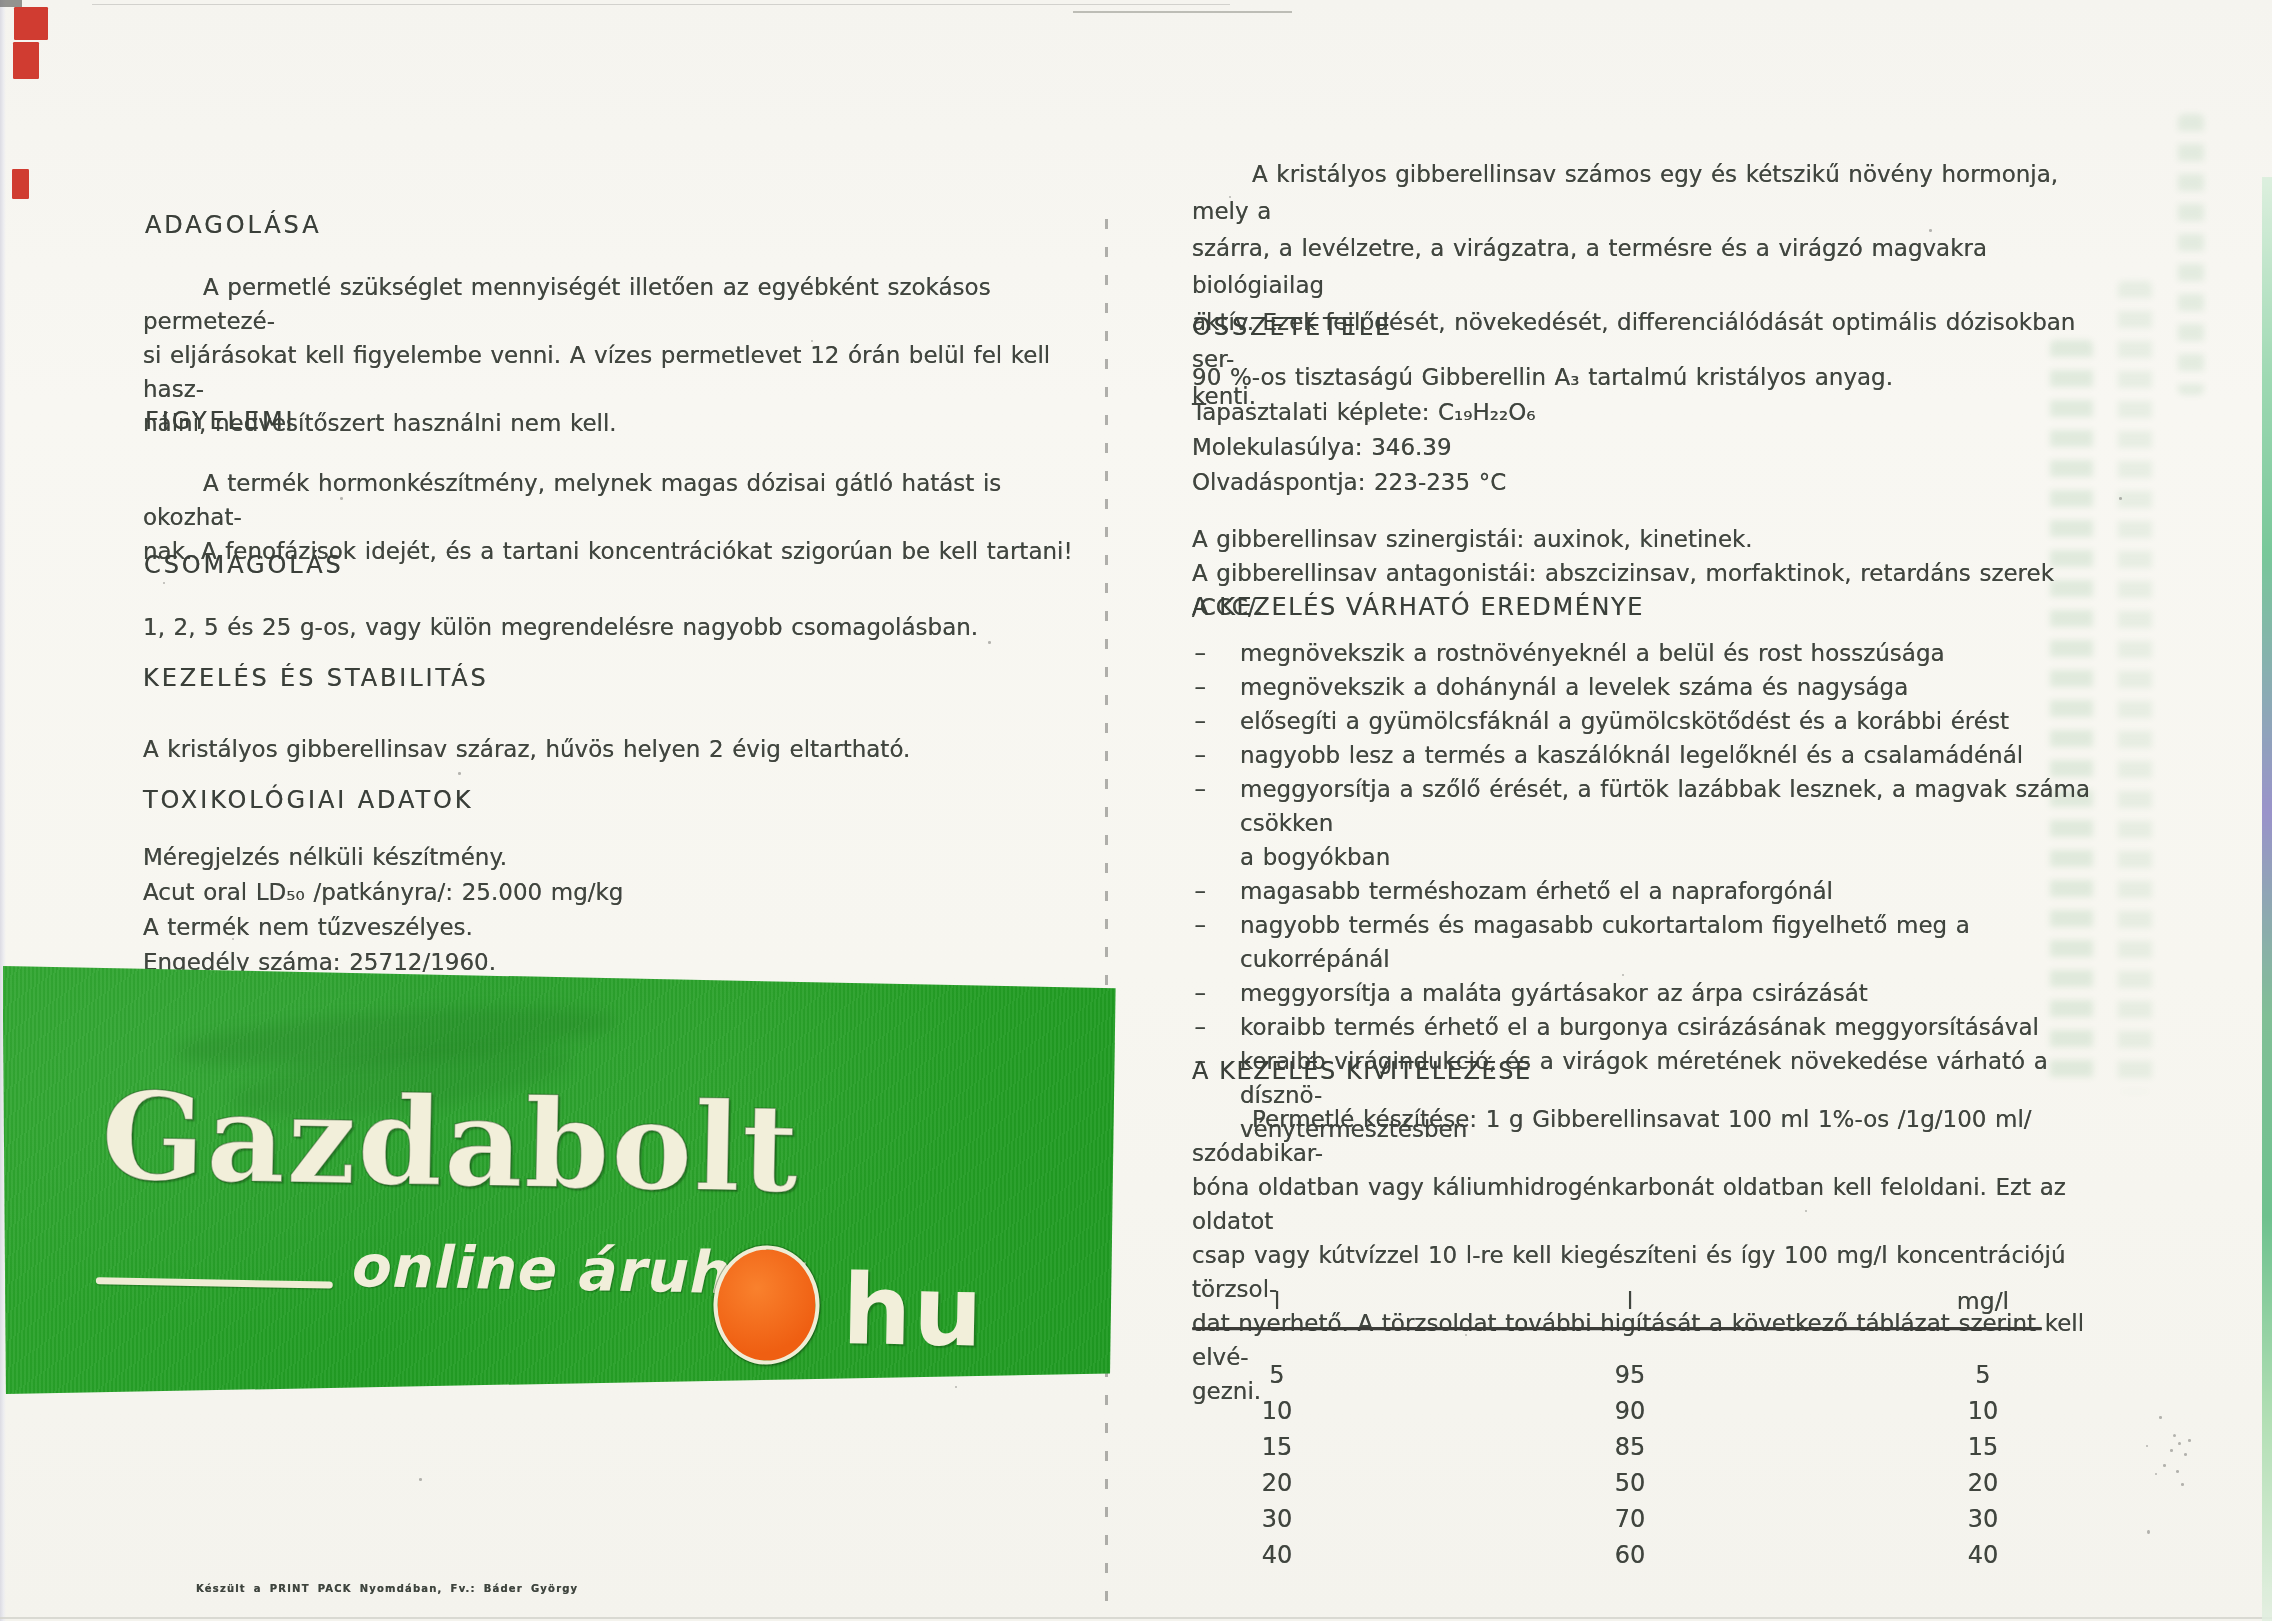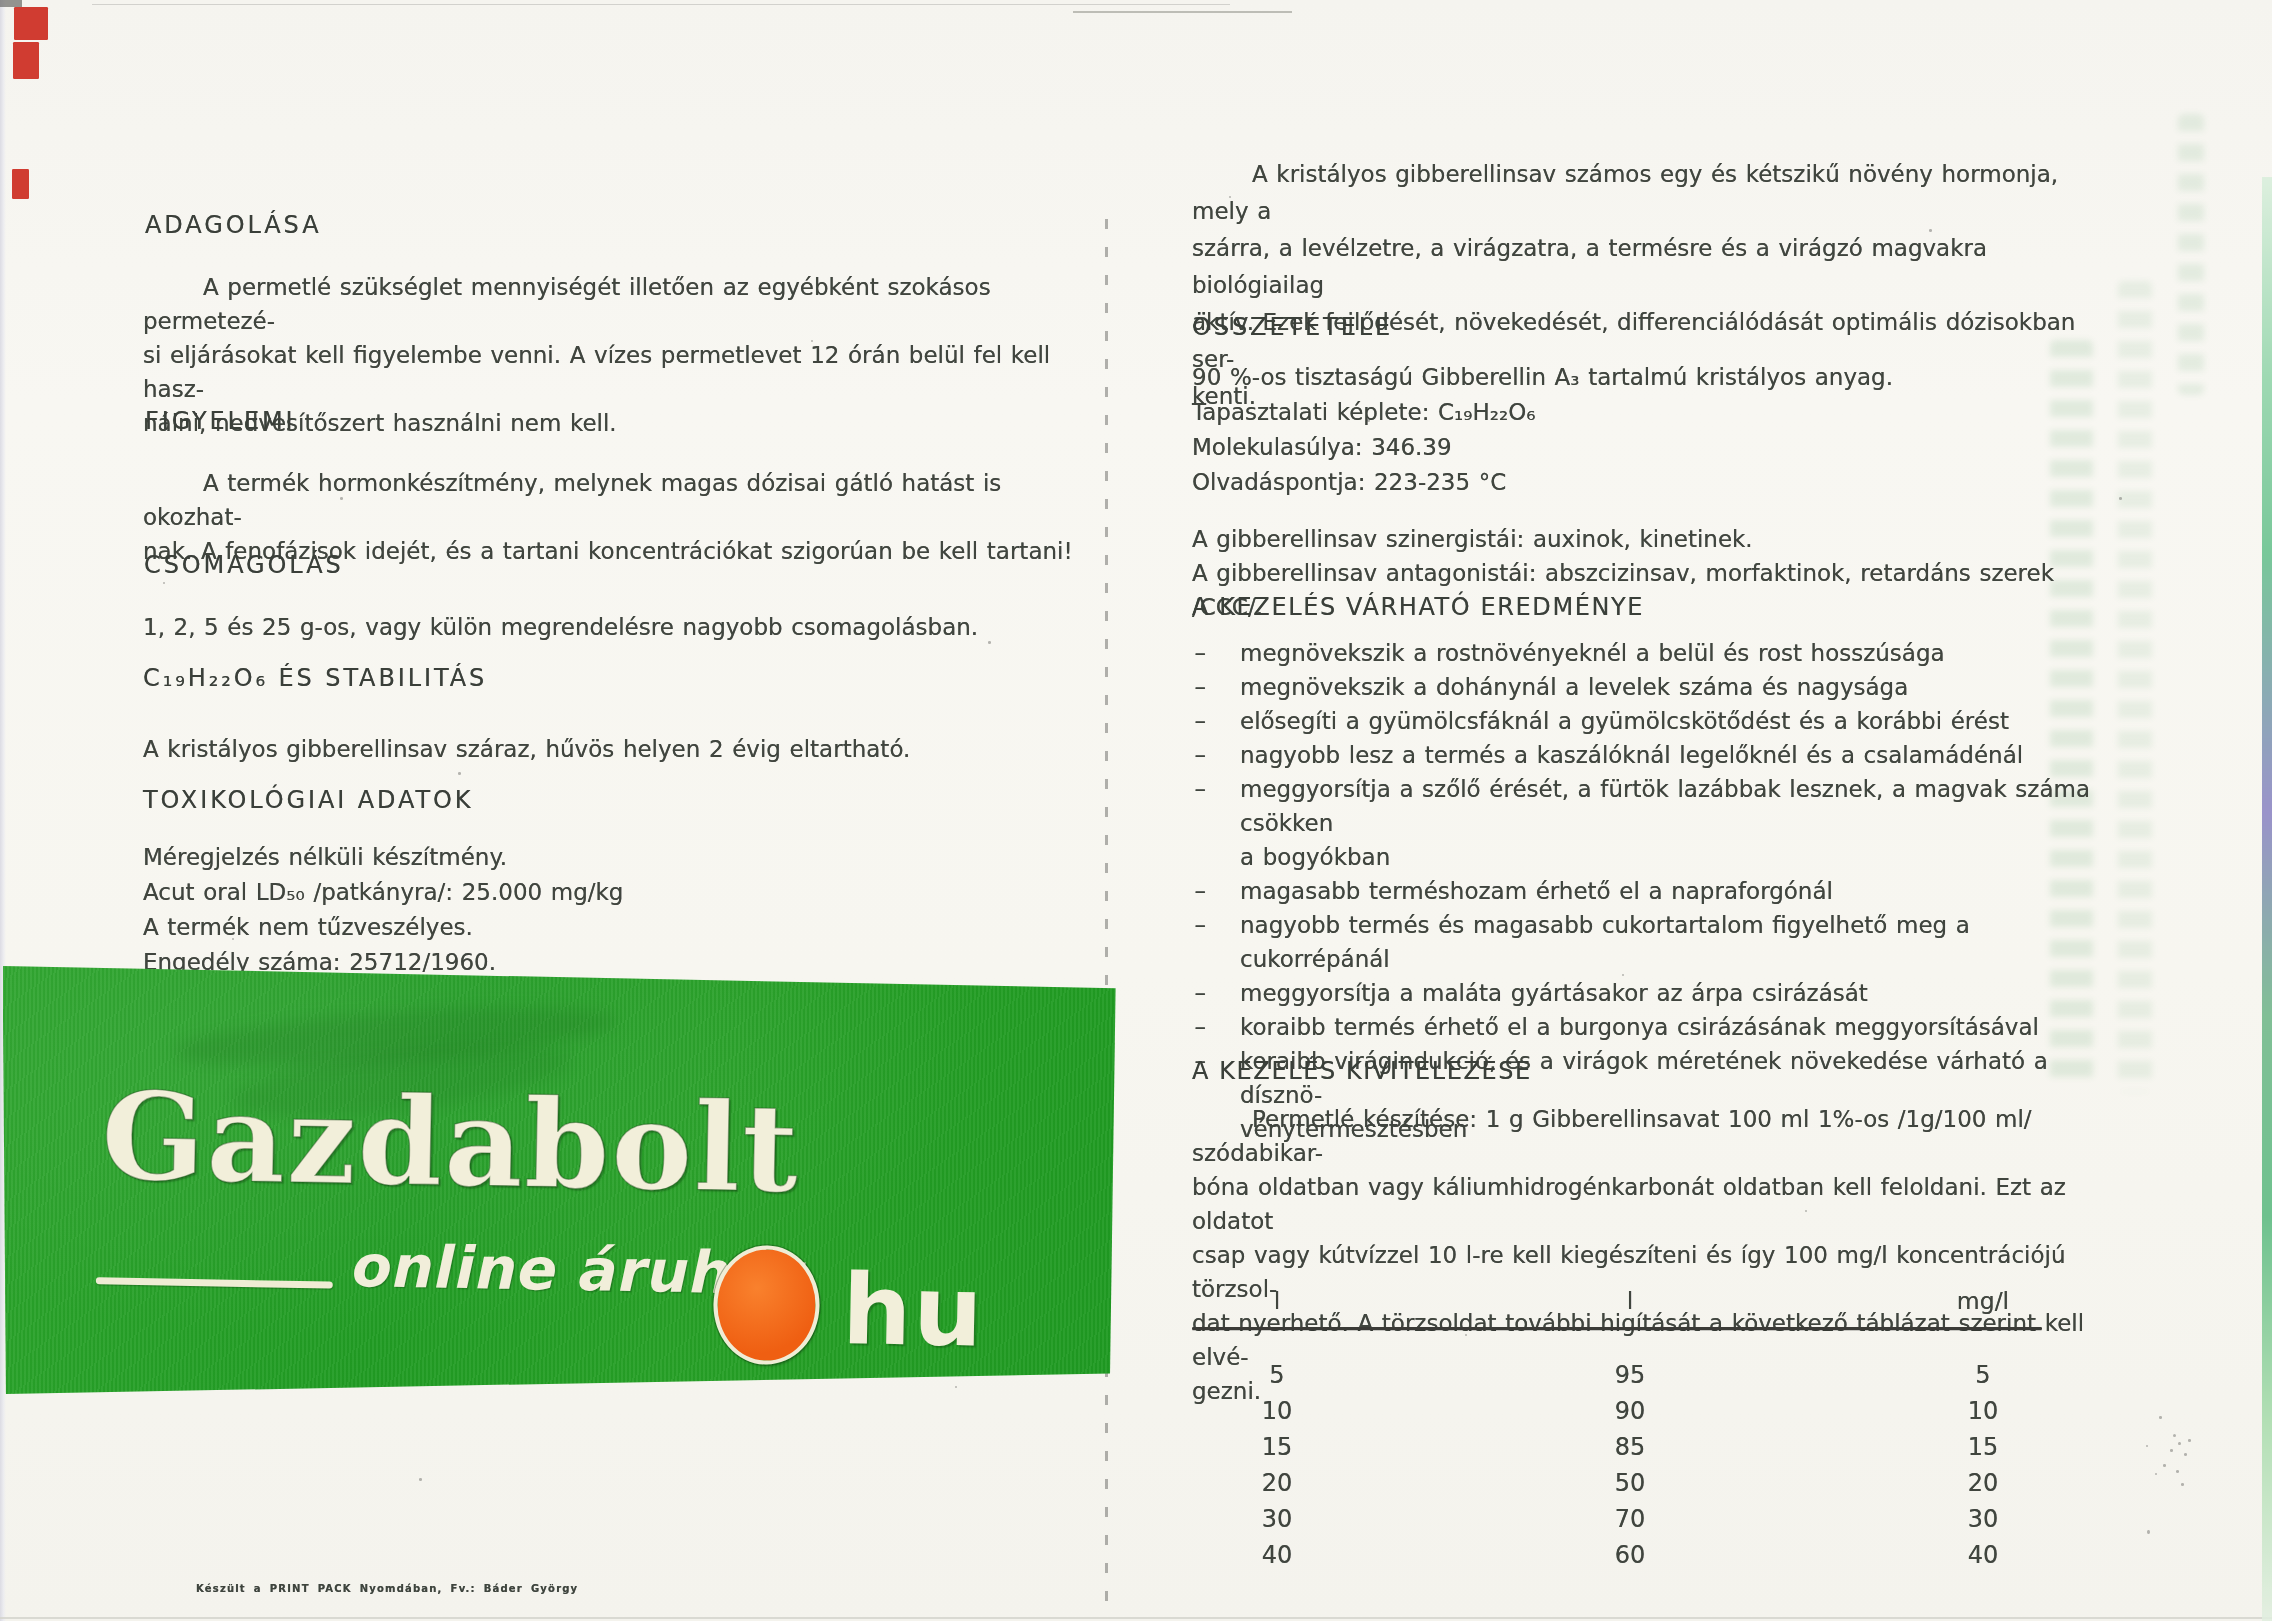--- a/index.html
+++ b/index.html
@@ -148,21 +148,21 @@
 si eljárásokat kell figyelembe venni. A vízes permetlevet 12 órán belül fel kell hasz-
 nálni, nedvesítőszert használni nem kell.</div>
 
   <div class="abs ink heading" style="left:145px;top:407px;">FIGYELEMI</div>
   <div class="abs ink body-text indent" style="left:143px;top:466px;width:945px;">A termék hormonkészítmény, melynek magas dózisai gátló hatást is okozhat-
 nak. A fenofázisok idejét, és a tartani koncentrációkat szigorúan be kell tartani!</div>
 
   <div class="abs ink heading" style="left:144px;top:551px;">CSOMAGOLÁS</div>
   <div class="abs ink body-text" style="left:143px;top:610px;width:945px;">1, 2, 5 és 25 g-os, vagy külön megrendelésre nagyobb csomagolásban.</div>
 
-  <div class="abs ink heading" style="left:143px;top:664px;">C₁₉H₂₂O₆ ÉS STABILITÁS</div>
+  <div class="abs ink heading" style="left:143px;top:664px;">KEZELÉS ÉS STABILITÁS</div>
   <div class="abs ink body-text" style="left:143px;top:732px;width:945px;">A kristályos gibberellinsav száraz, hűvös helyen 2 évig eltartható.</div>
 
   <div class="abs ink heading" style="left:143px;top:786px;">TOXIKOLÓGIAI ADATOK</div>
   <div class="abs ink body-text" style="left:143px;top:840px;width:945px;line-height:35px;">Méregjelzés nélküli készítmény.
 Acut oral LD₅₀ /patkányra/: 25.000 mg/kg
 A termék nem tűzveszélyes.
 Engedély száma: 25712/1960.</div>
 </div>
 
 <div class="abs" id="logo">

